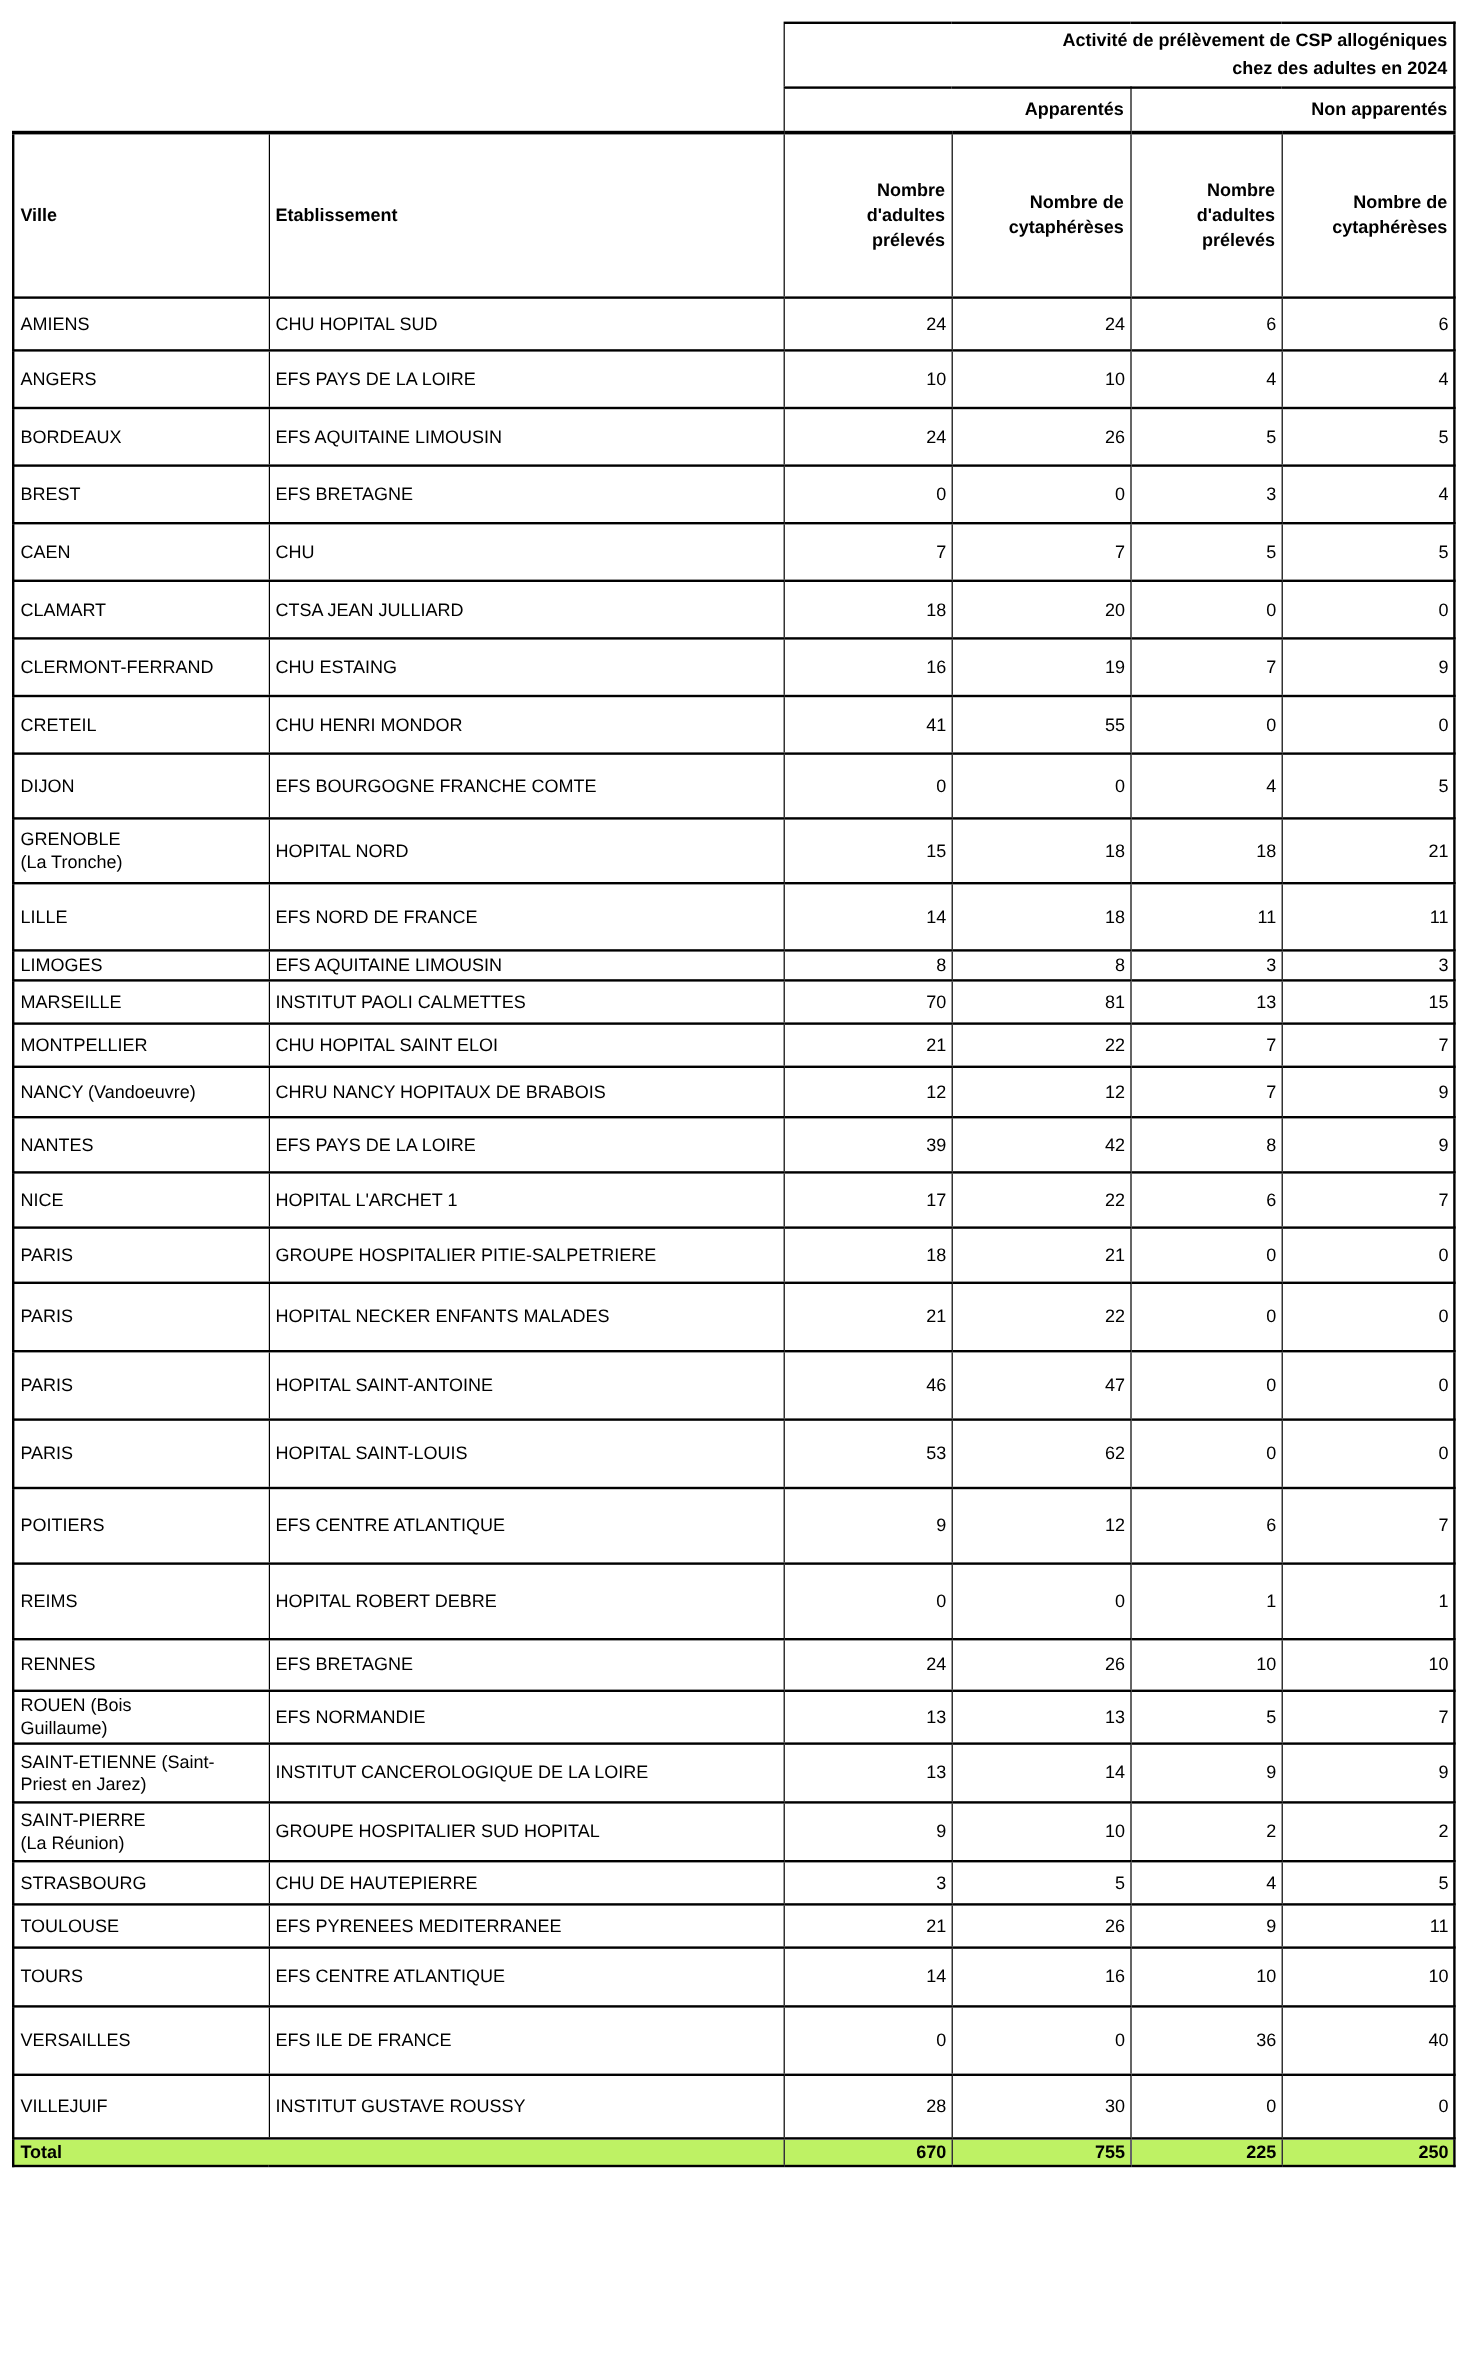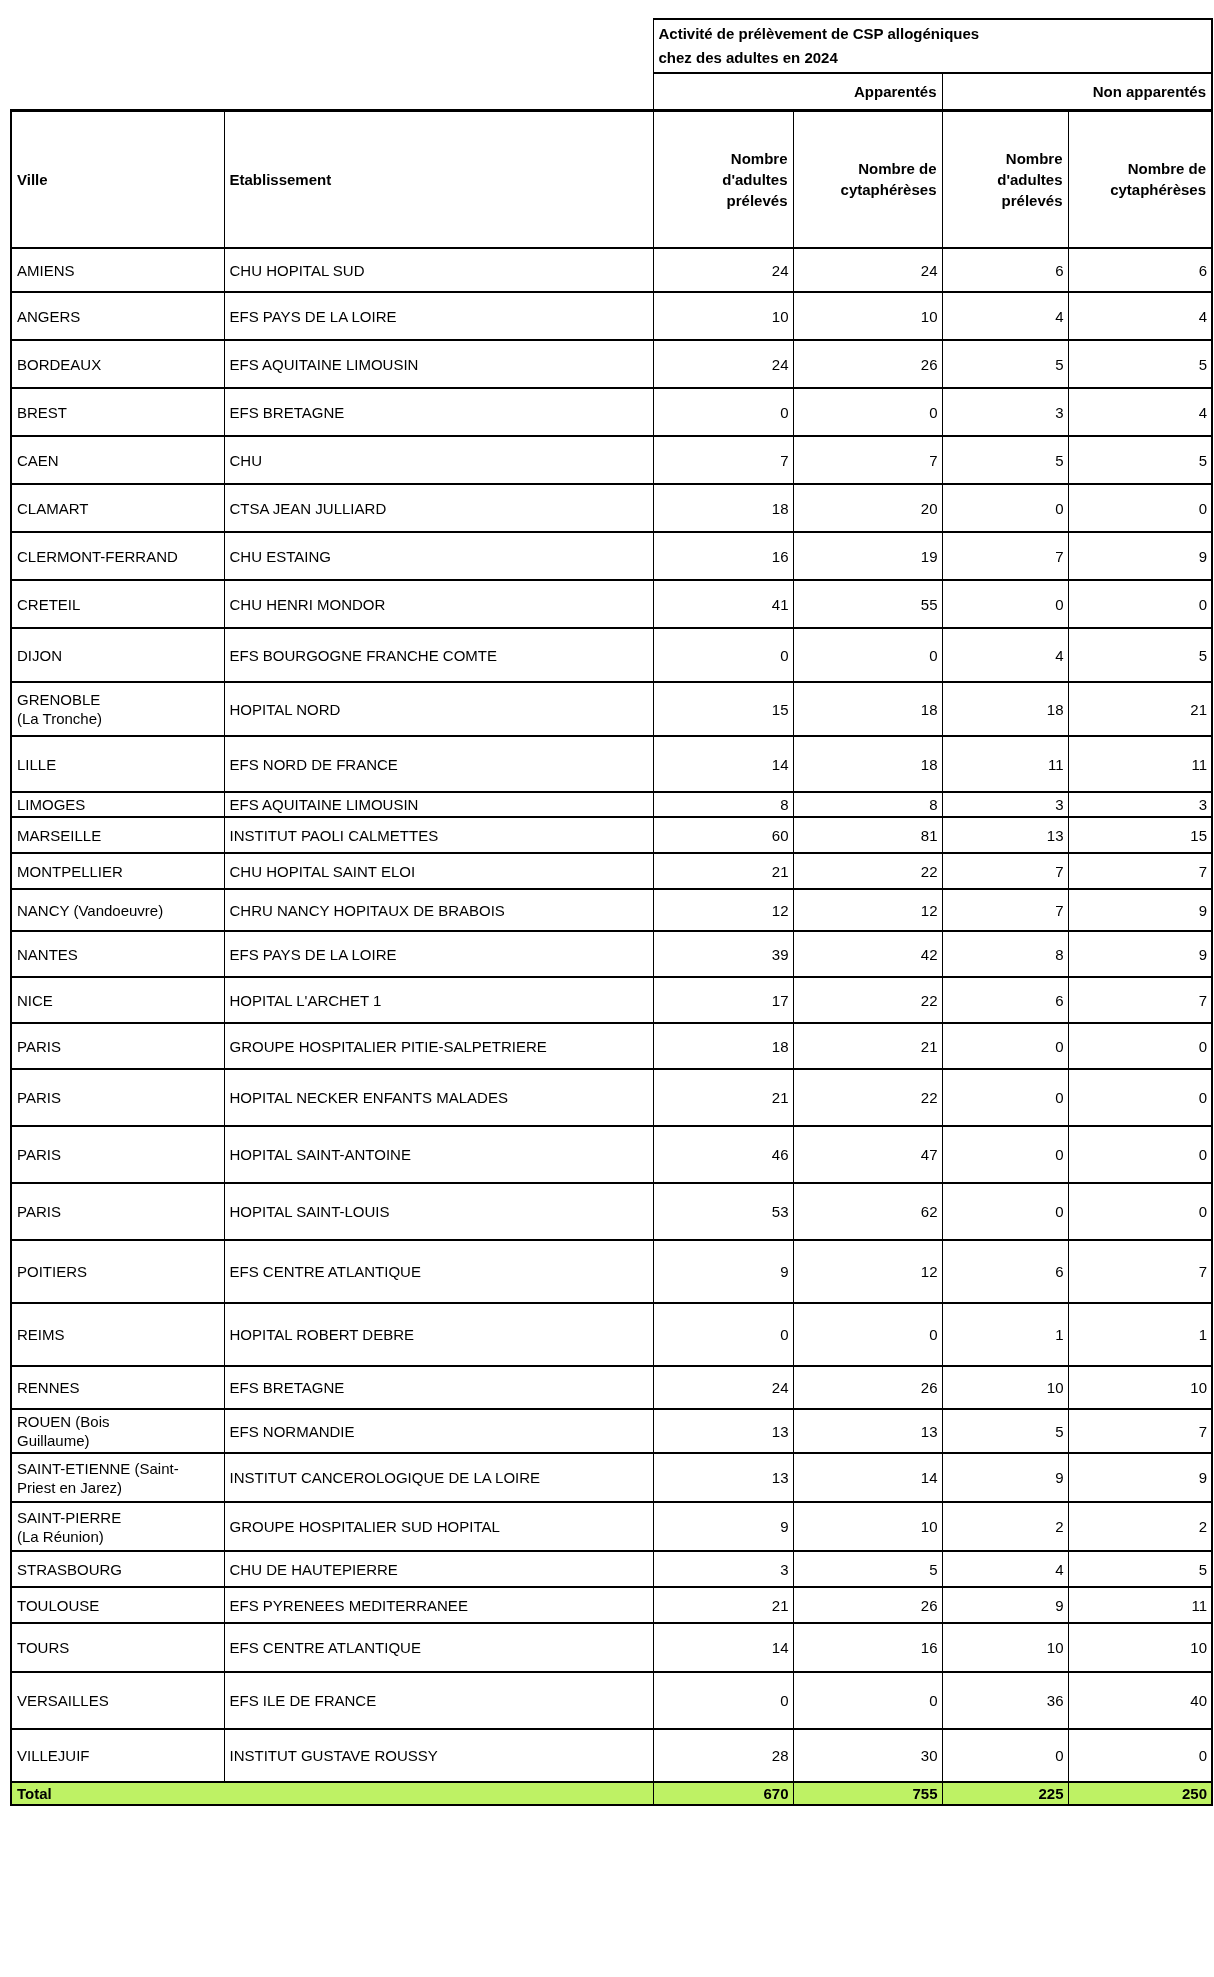--- a/index.html
+++ b/index.html
@@ -26,20 +26,21 @@
     overflow: hidden;
   }
   table.grid tr > td:last-child { border-right-width: 2px; }
   table.grid tr > td:first-child { border-left-width: 2px; }
   td.spacer { border: none !important; background: transparent; }
   .pre { white-space: pre-line; }
   
   tr.band1 { height: 50px; }
   td.title-cell {
     font-weight: bold;
+    text-align: right;
     font-size: 16px;
     line-height: 24px;
     border-left-width: 2px;
     border-bottom-width: 1.5px;
   }
   
   tr.band2 { height: 37px; }
   td.group-cell {
     font-weight: bold;
     text-align: right;
@@ -214,21 +215,21 @@
     <td class="txt pre">LIMOGES</td>
     <td class="txt">EFS AQUITAINE LIMOUSIN</td>
     <td class="num">8</td>
     <td class="num">8</td>
     <td class="num">3</td>
     <td class="num">3</td>
   </tr>
         <tr>
     <td class="txt pre">MARSEILLE</td>
     <td class="txt">INSTITUT PAOLI CALMETTES</td>
-    <td class="num">60</td>
+    <td class="num">70</td>
     <td class="num">81</td>
     <td class="num">13</td>
     <td class="num">15</td>
   </tr>
         <tr>
     <td class="txt pre">MONTPELLIER</td>
     <td class="txt">CHU HOPITAL SAINT ELOI</td>
     <td class="num">21</td>
     <td class="num">22</td>
     <td class="num">7</td>

